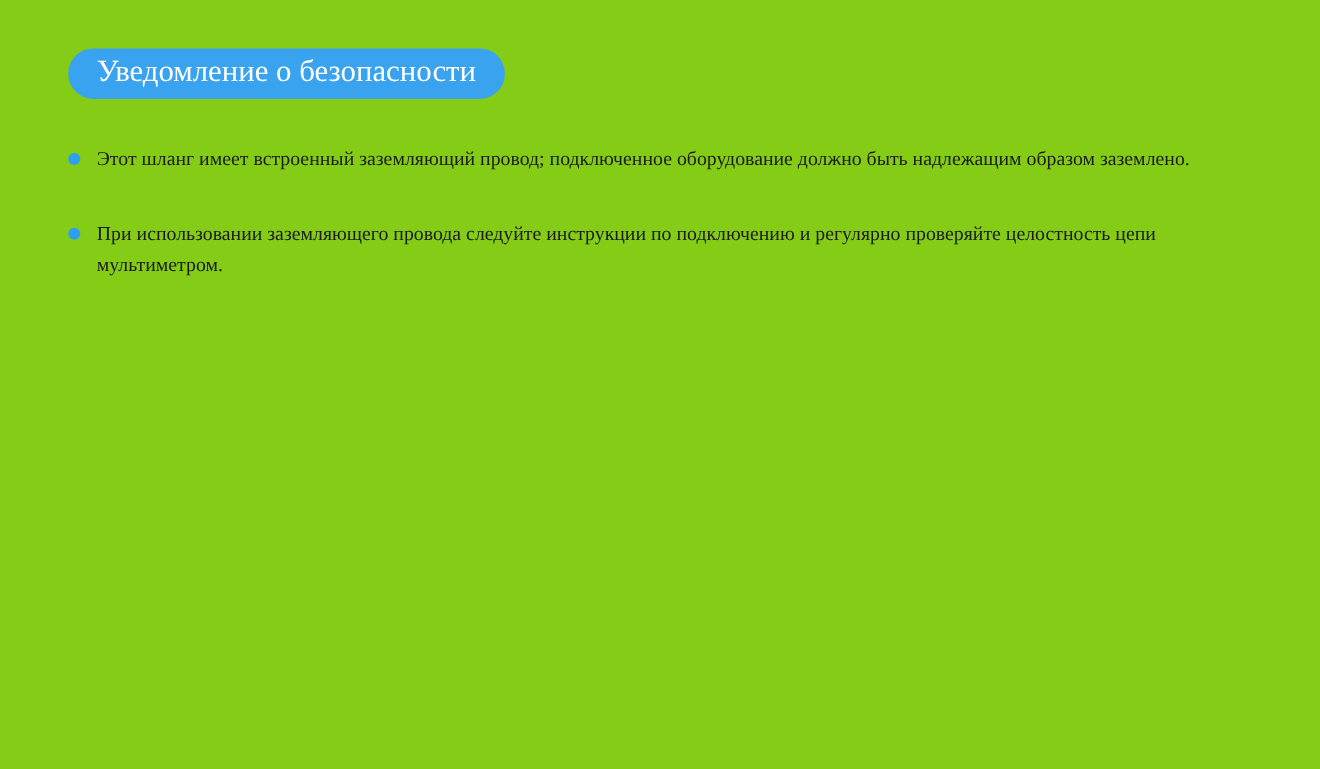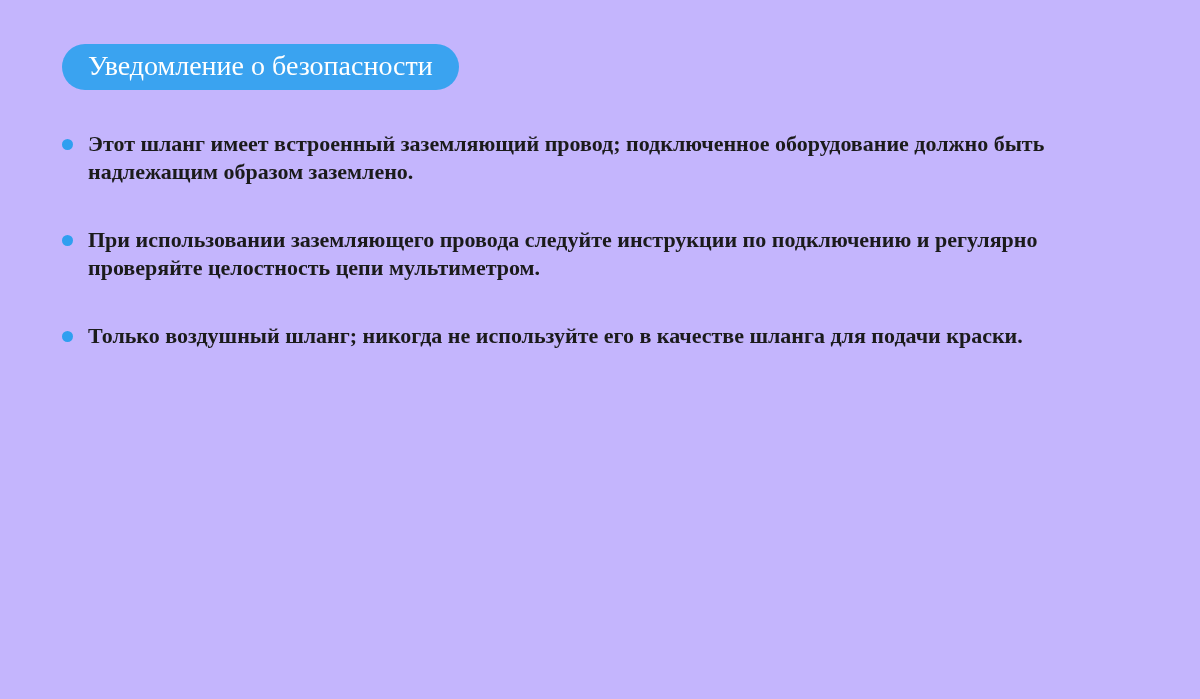--- a/index.html
+++ b/index.html
@@ -11,21 +11,21 @@
     width: 1200px;
     height: 699px;
     overflow: hidden;
     font-family: "Liberation Serif", "DejaVu Serif", serif;
     color: #1b1b1b;
     position: relative;
   }
   .page {
     position: absolute;
     inset: 0;
-    background: #c4b5fd;
+    background: #84cc16;
   }
   .title-pill {
     position: absolute;
     left: 62px;
     top: 44px;
     height: 46px;
     display: inline-flex;
     align-items: center;
     padding: 0 26px;
     background: #3aa3f0;
@@ -56,43 +56,38 @@
   .bullet-dot {
     flex: 0 0 auto;
     width: 11px;
     height: 11px;
     border-radius: 50%;
     background: #2f9ff0;
     margin: 9px 15px 0 0;
   }
   .bullet-text {
     flex: 1 1 auto;
-    font-size: 22px;
+    font-size: 18px;
     line-height: 28px;
     max-width: 1032px;
-    font-weight: bold;
   }
 </style>
 </head>
 <body>
 
 <div class="page">
 
   <div class="title-pill">
     <span class="title-text">Уведомление о безопасности</span>
   </div>
 
   <ul class="bullet-list">
     <li class="bullet-item">
       <span class="bullet-dot"></span>
       <span class="bullet-text">Этот шланг имеет встроенный заземляющий провод; подключенное оборудование должно быть надлежащим образом заземлено.</span>
     </li>
     <li class="bullet-item">
       <span class="bullet-dot"></span>
       <span class="bullet-text">При использовании заземляющего провода следуйте инструкции по подключению и регулярно проверяйте целостность цепи мультиметром.</span>
     </li>
-    <li class="bullet-item">
-      <span class="bullet-dot"></span>
-      <span class="bullet-text">Только воздушный шланг; никогда не используйте его в качестве шланга для подачи краски.</span>
-    </li>
   </ul>
 
 </div>
 
 </body></html>

